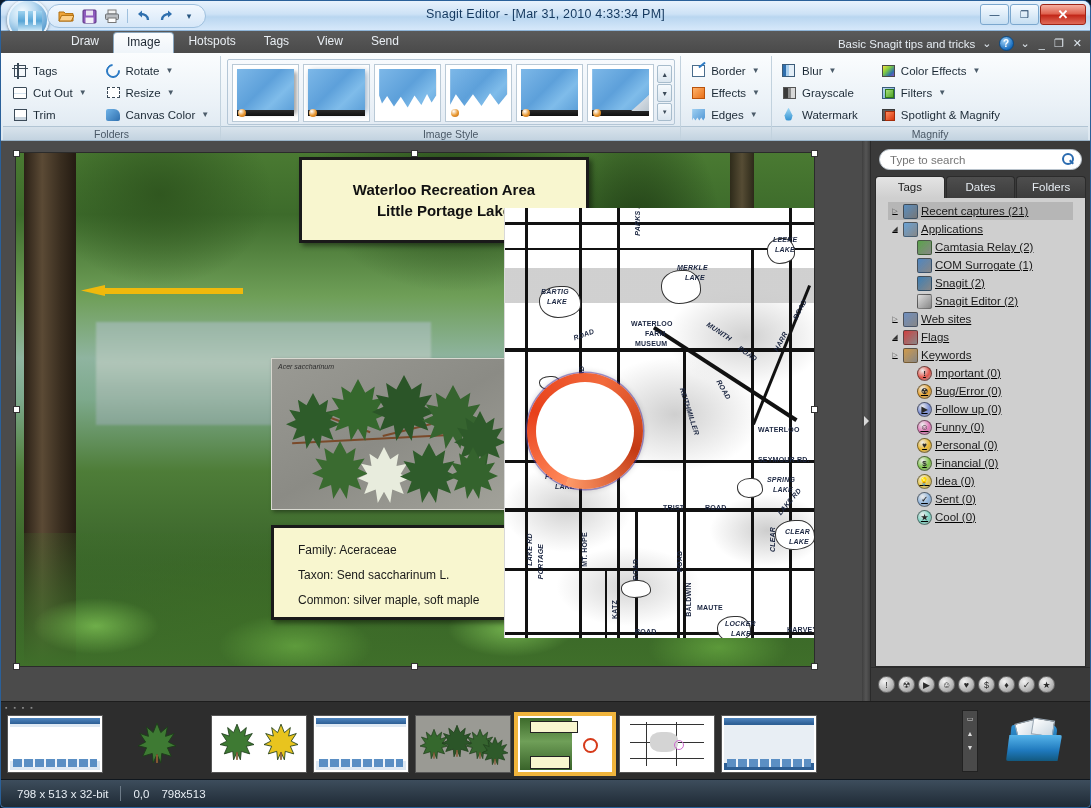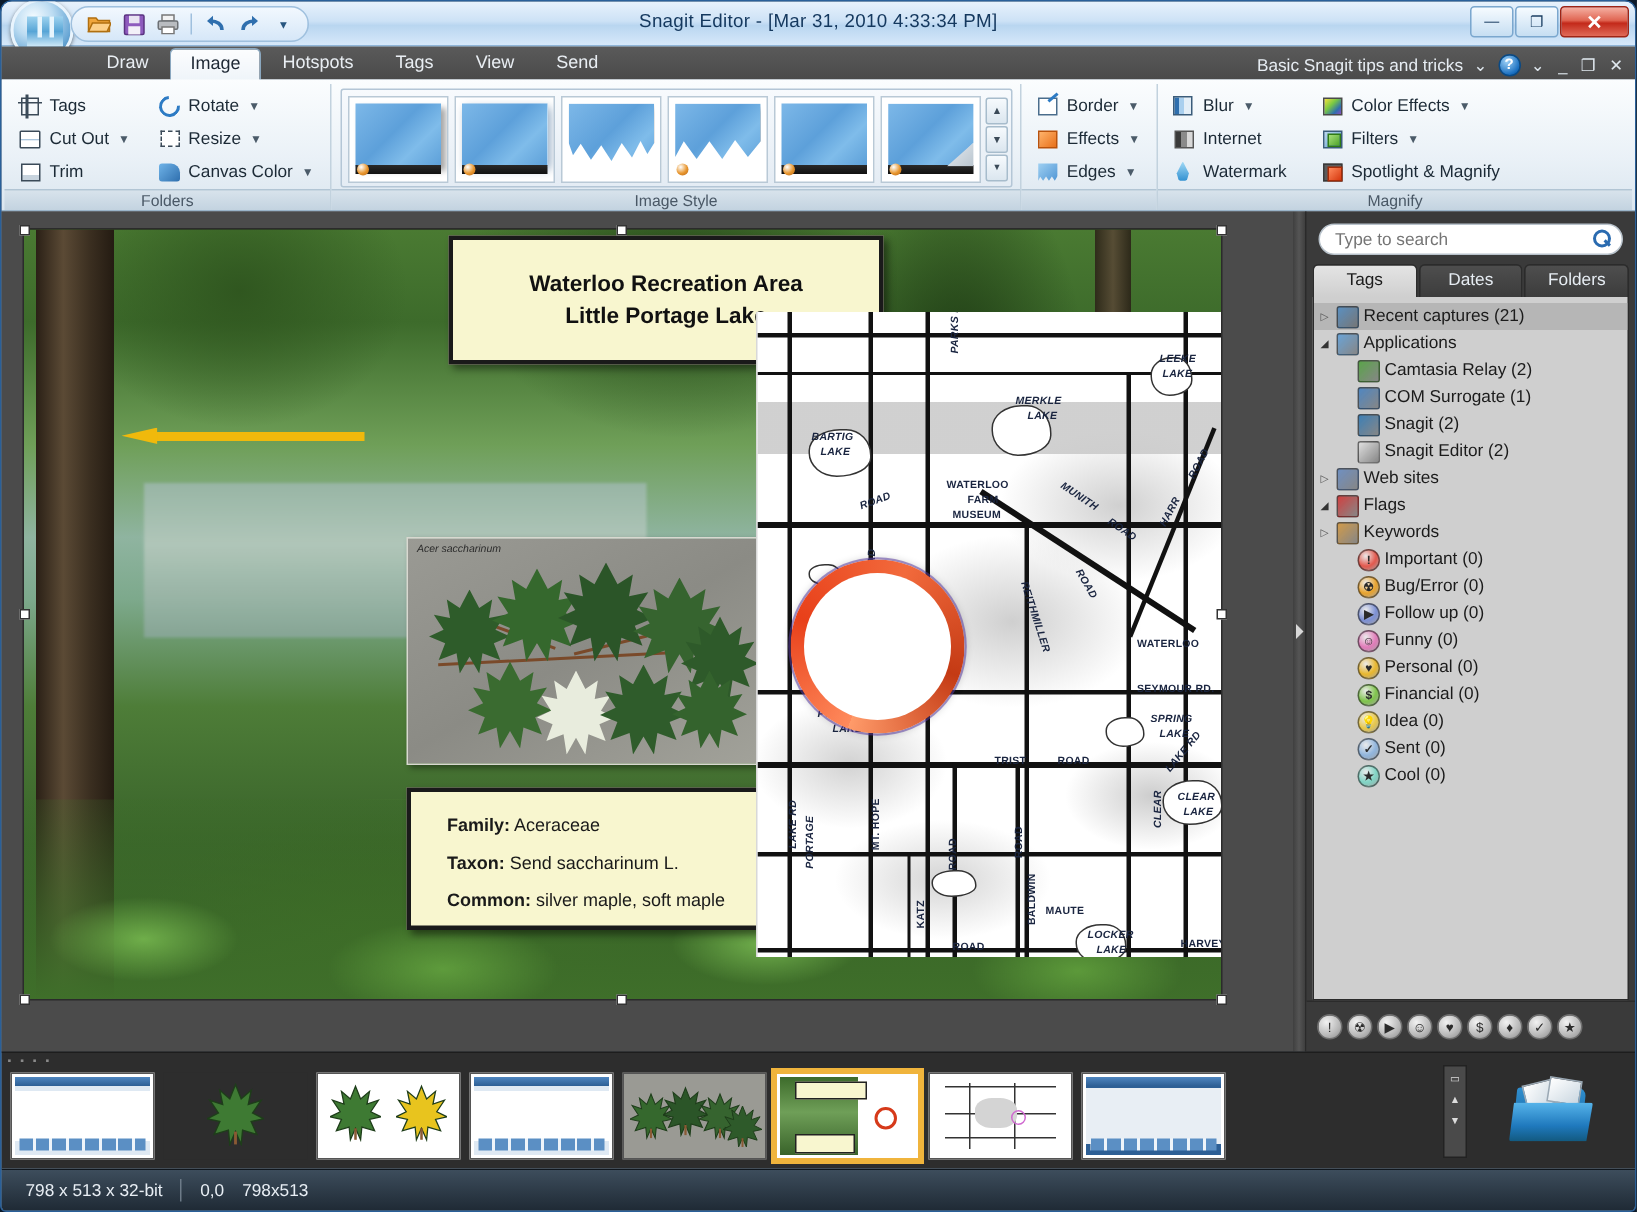--- a/index.html
+++ b/index.html
@@ -233,21 +233,21 @@
   .callout-title {
     left:283px; top:4px; width:290px; height:86px;
     display:flex; flex-direction:column; align-items:center; justify-content:center;
     font-size:15px; font-weight:bold; color:#111; line-height:21px; text-align:center;
   }
   .callout-info {
     left:255px; top:372px; width:242px; height:95px;
     padding:10px 12px; font-size:12px; color:#1a1a1a; line-height:14px;
   }
   .info-row { margin:5px 0 11px; }
-  .info-row b { font-weight:bold;padding-left:12px; }
+  .info-row b { font-weight:normal;padding-left:12px; }
 
   
   .inset {
     position:absolute; left:255px; top:205px; width:238px; height:152px;
     background:linear-gradient(150deg,#9a9a94,#8b8b85 50%,#a2a29a);
     border:1px solid #d8d8d0; overflow:hidden;
     box-shadow:2px 2px 4px rgba(0,0,0,.4);
   }
   .inset-label { position:absolute; left:6px; top:4px; font-size:7px; font-style:italic; color:#2c2c2c; }
   .leaf {
@@ -332,22 +332,22 @@
   .mag::after{content:'';position:absolute;left:7px;top:8px;width:5px;height:2px;background:#2a6bb0;transform:rotate(45deg)}
 
   .ptabs { display:flex; padding:0 4px; gap:1px; }
   .ptab {
     flex:1; text-align:center; font-size:11.5px; color:#e6ecf2; padding:4px 0 5px;
     background:linear-gradient(180deg,#4e4e4e,#3c3c3c); cursor:pointer;
     border-radius:4px 4px 0 0; border:1px solid #2b2b2b; border-bottom:none;
   }
   .ptab.active { background:linear-gradient(180deg,#e4e4e4,#cfcfcf); color:#1c1c1c; }
   .tree {
-    flex:1; margin:0 4px; background:#cfcfcf; overflow:hidden; padding:4px 0;
-    border:1px solid #2b2b2b; border-top:none;
+    flex:1; margin:0 4px; background:#cfcfcf; overflow:hidden; padding:4px 12px;
+    border:1px solid #2b2b2b; border-top:none;text-decoration:underline;
   }
   .trow {
     display:flex; align-items:center; gap:3px; font-size:11.5px; color:#1b1b1b;
     padding:1px 2px; height:18px; cursor:pointer; white-space:nowrap;
   }
   .trow.sel { background:#b6b6b6; }
   .twist { width:10px; font-size:7px; color:#555; flex:none; text-align:center; }
   .twist.open { color:#333; }
   .ticon { width:15px; height:15px; flex:none; position:relative; border-radius:2px; }
 
@@ -631,21 +631,21 @@
             <span class="ic">
                 <i class="ic-blur" style="position:absolute"></i>
               </span>
             <span>Blur</span>
             <span class="caret">▼</span>
           </div>
           <div class="ritem">
             <span class="ic">
                 <i class="ic-gray" style="position:absolute"></i>
               </span>
-            <span>Internet</span>
+            <span>Grayscale</span>
           </div>
           <div class="ritem">
             <span class="ic">
                 <i class="ic-water" style="position:absolute"></i>
               </span>
             <span>Watermark</span>
           </div>
         </div>
         <div class="rcol" style="margin-left:14px">
           <div class="ritem">

